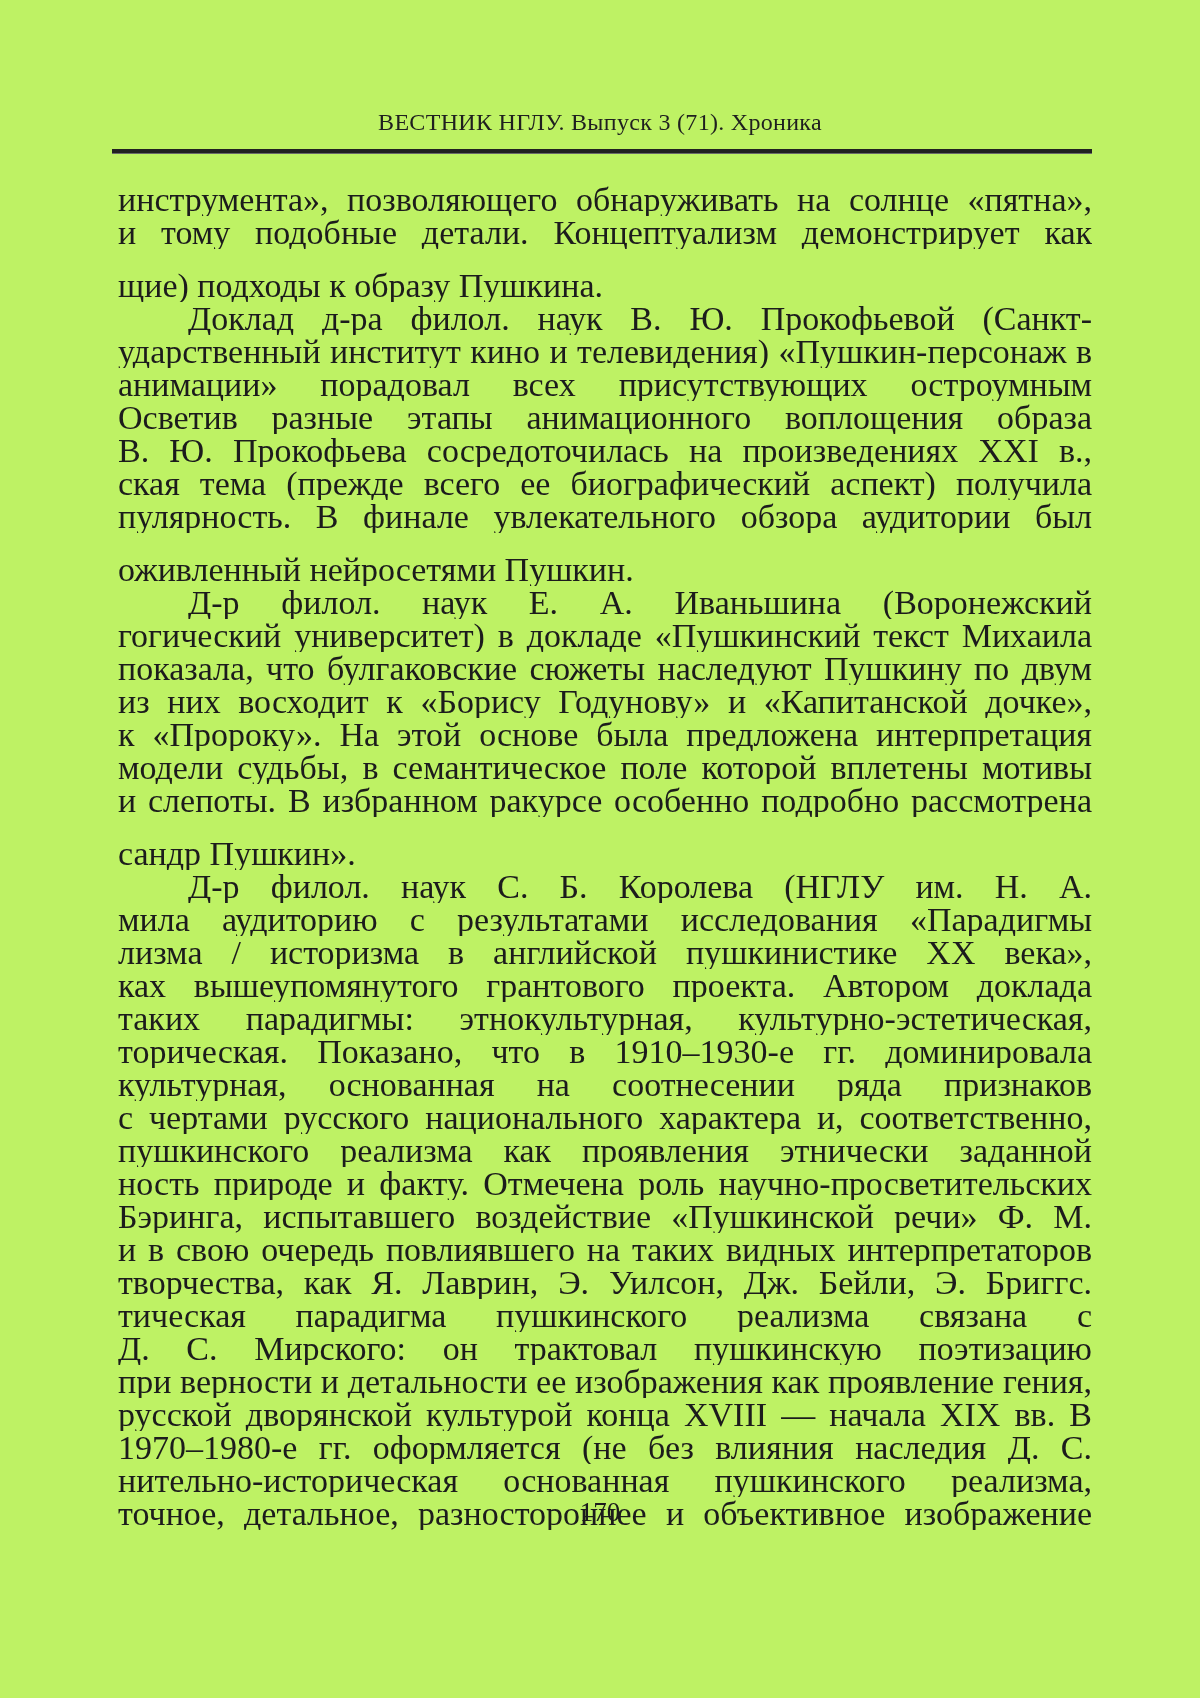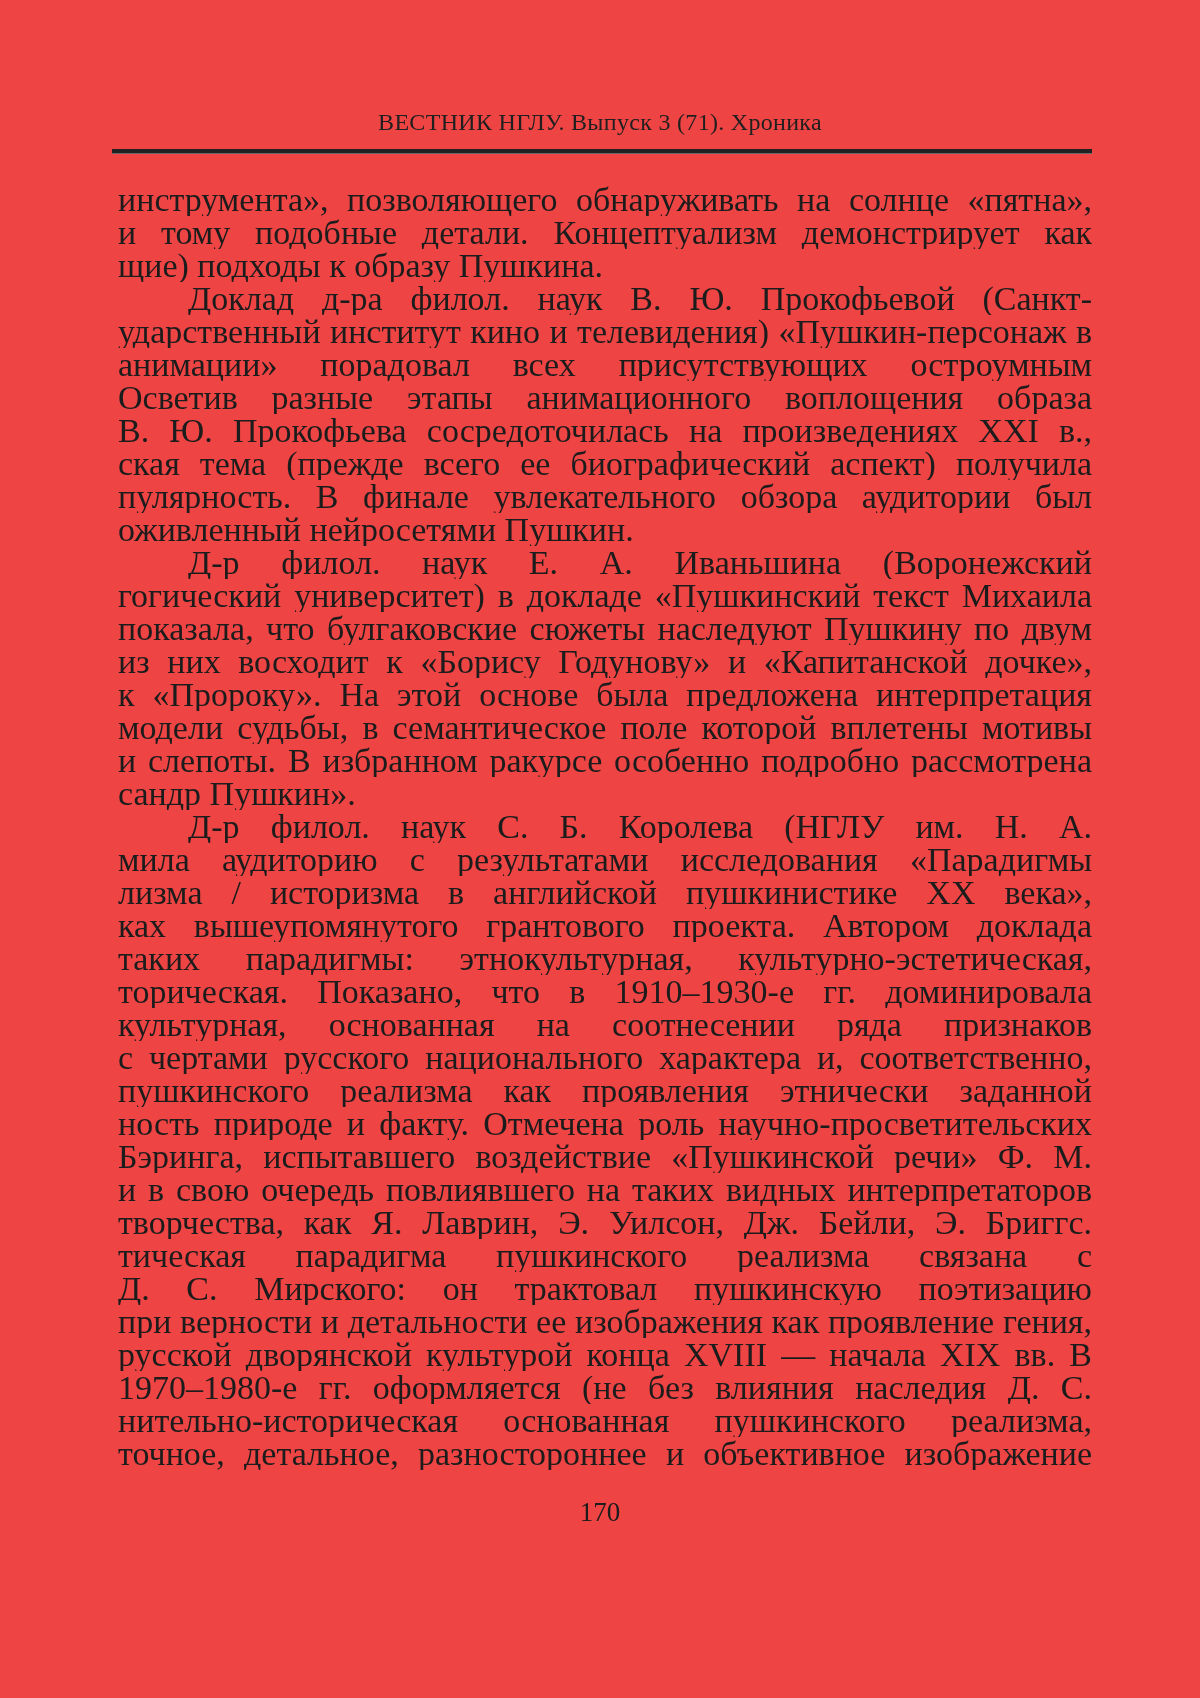--- a/index.html
+++ b/index.html
@@ -4,21 +4,21 @@
 <style>
   html, body {
     margin: 0;
     padding: 0;
     background: #ffffff;
   }
   .page {
     position: relative;
     width: 1200px;
     height: 1698px;
-    background: #ef4444;
+    background: #bef264;
     font-family: "Liberation Serif", "DejaVu Serif", serif;
     color: #1c1c1c;
     overflow: hidden;
   }
   .running-head {
     position: absolute;
     top: 108px;
     left: 0;
     width: 100%;
     text-align: center;
@@ -51,20 +51,21 @@
     line-height: 33px;
     font-size: 34px;
     white-space: normal;
     text-align: justify;
     text-align-last: justify;
     overflow: hidden;
     color: #1c1c1c;
   }
   .para .line.last {
     text-align-last: left;
+    margin-top: 20px;
   }
   .para.indent .line.first {
     padding-left: 70px;
   }
   .page-number {
     position: absolute;
     top: 1496px;
     left: 0;
     width: 100%;
     text-align: center;

